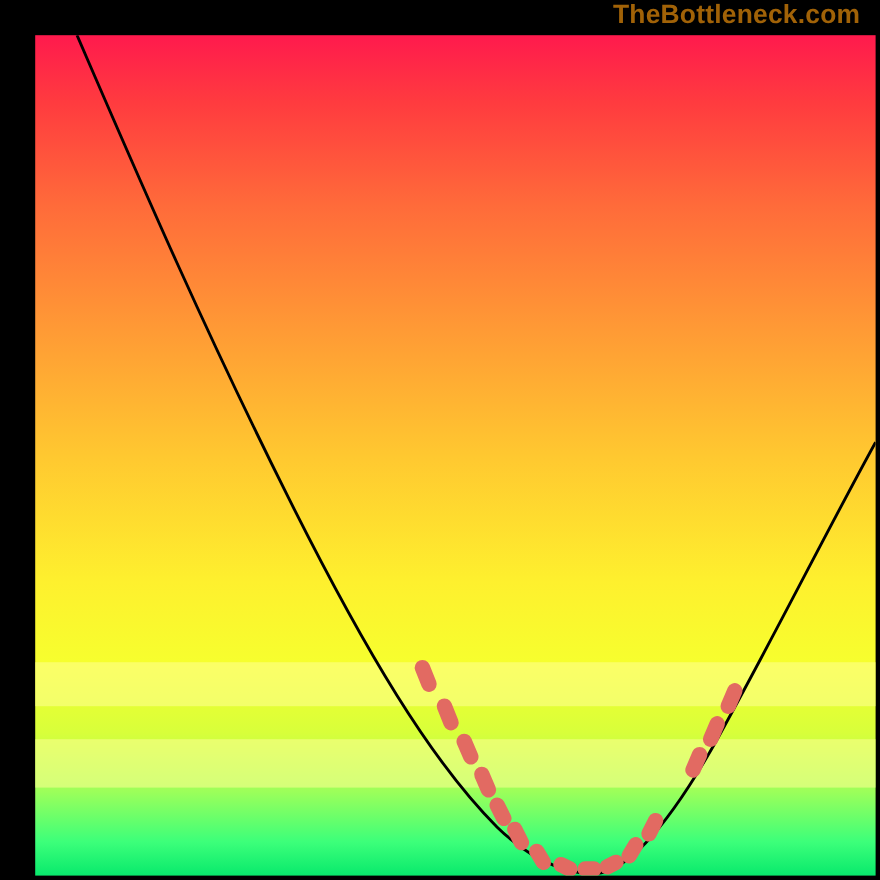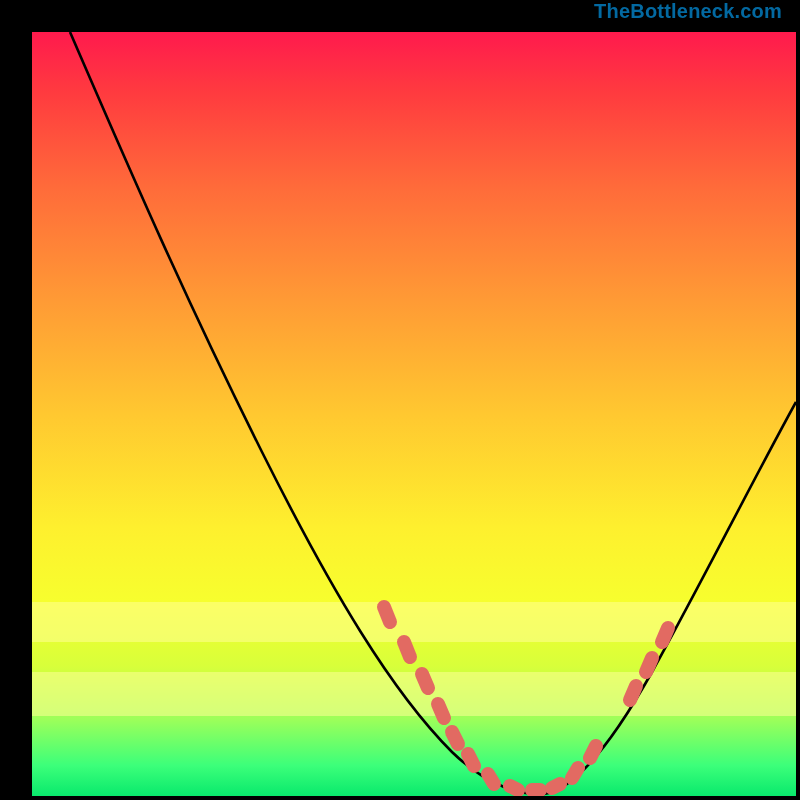--- a/index.html
+++ b/index.html
@@ -36,22 +36,22 @@
       #d8ff3a 83%,
       #9cff5a 90%,
       #3cff7a 96%,
       #09e96c 100%
     );
   }
   .attribution {
     position: absolute;
     top: 0px;
     right: 18px;
-    color: #0369a1;
-    font-size: 20px;
+    color: #a16207;
+    font-size: 24px;
     font-weight: 600;
     letter-spacing: 0.2px;
     z-index: 5;
   }
   svg.curve {
     position: absolute;
     left: 0;
     top: 0;
     width: 764px;
     height: 764px;

